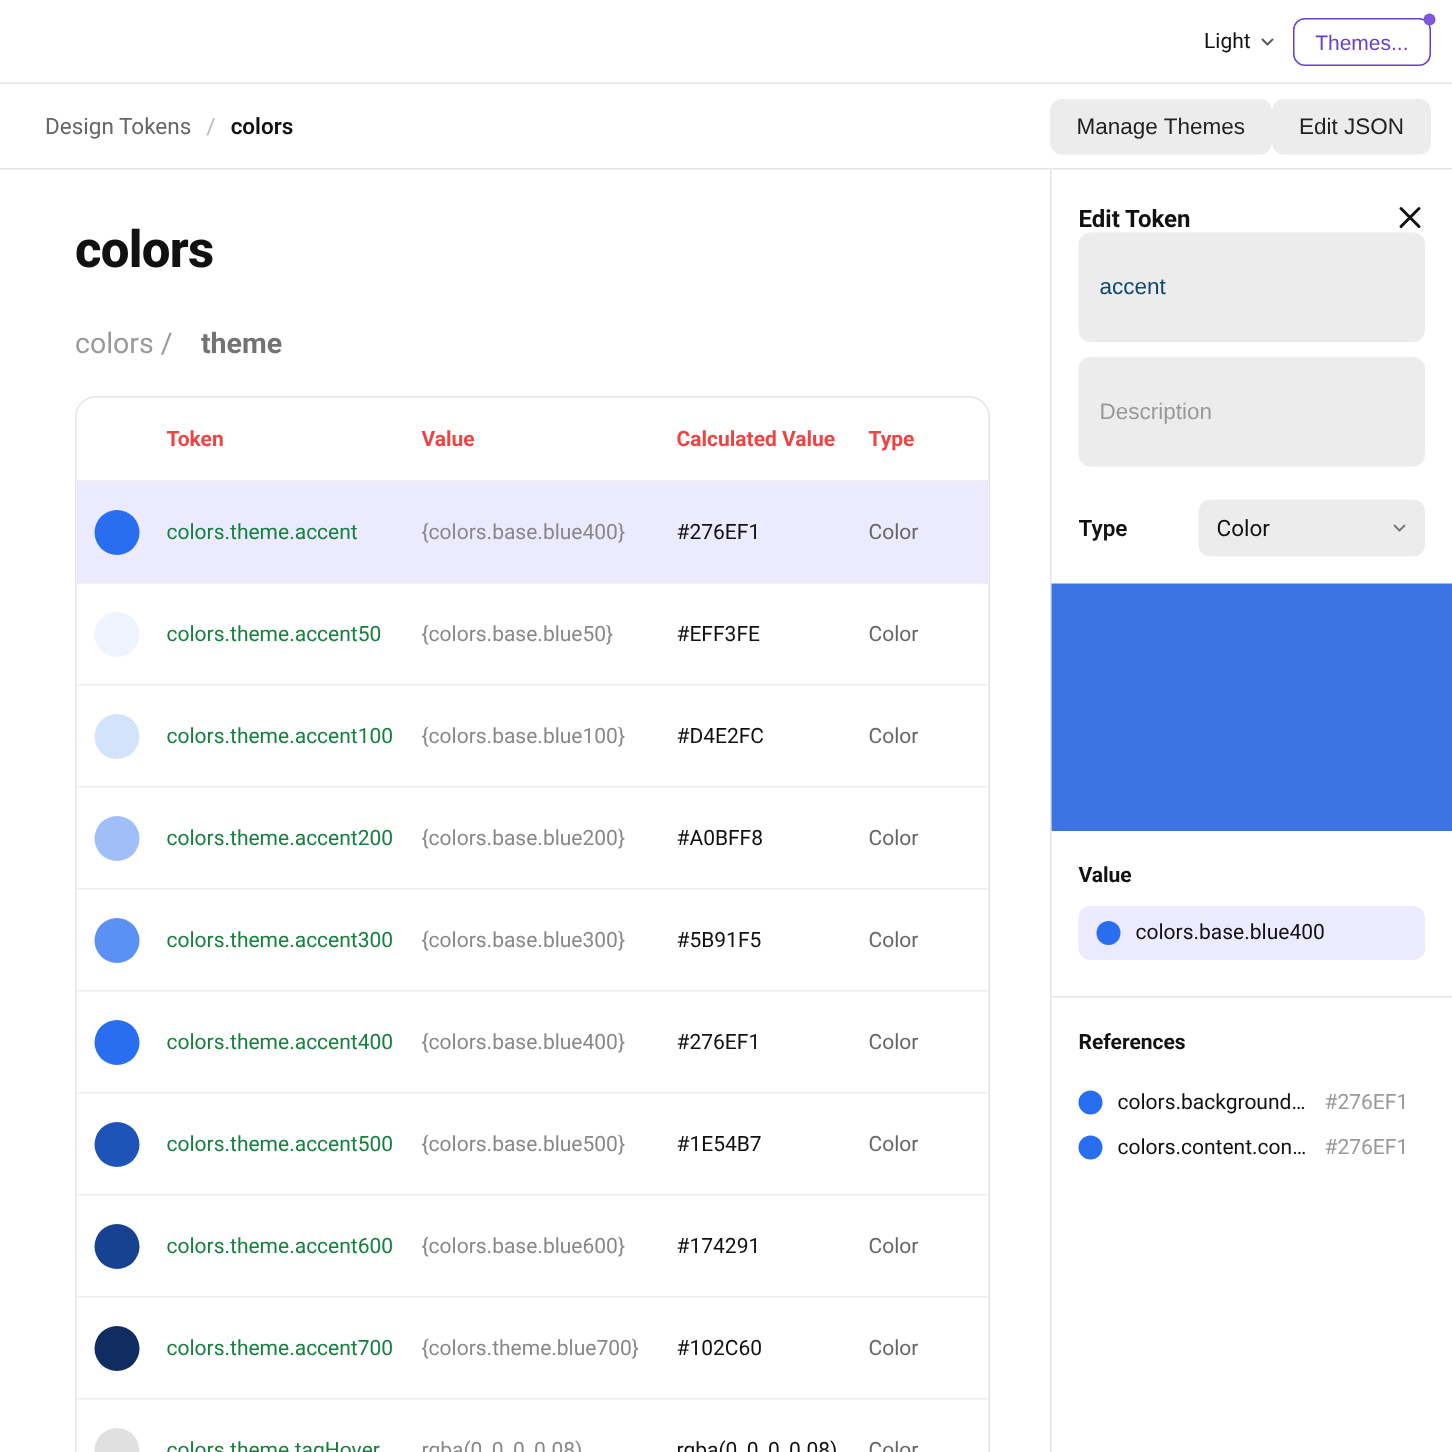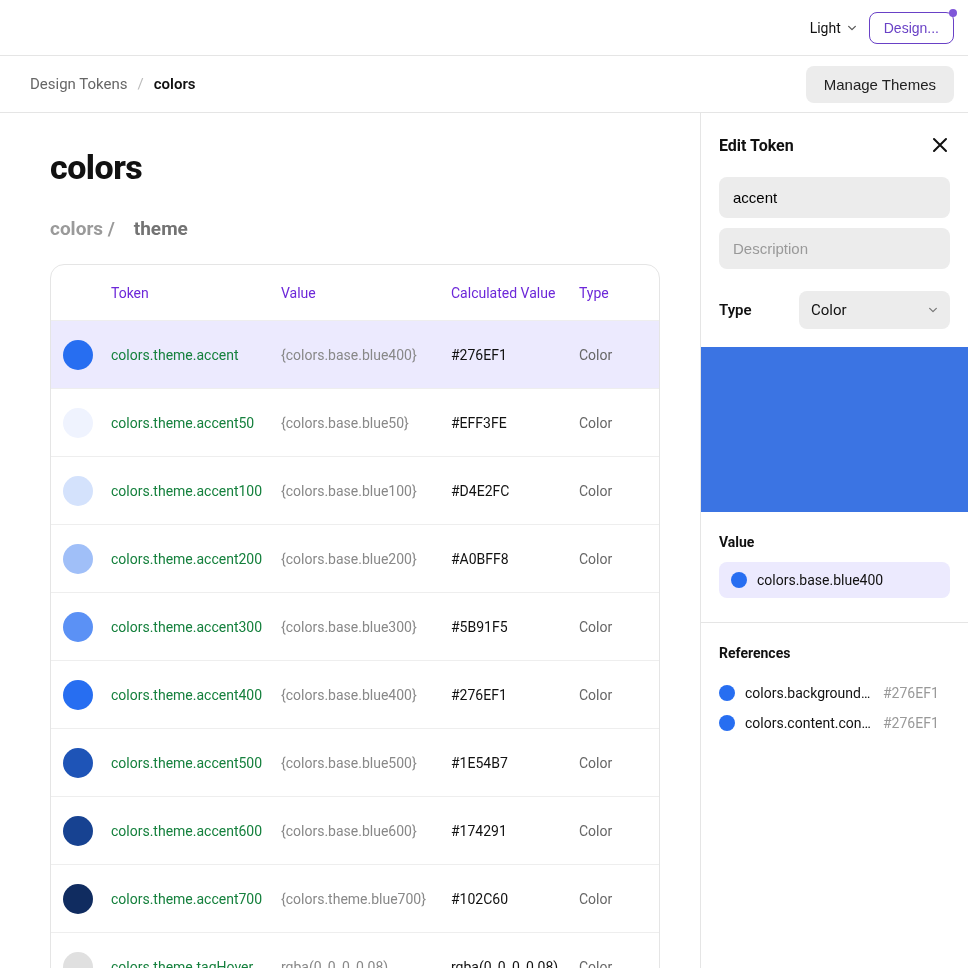--- a/index.html
+++ b/index.html
@@ -22,42 +22,42 @@
 .pill-btn{background:#ececec;border:none;border-radius:8px;padding:10px 18px;font-size:15px;color:#222;cursor:pointer;}
 
 
 .main{display:flex;height:calc(968px - 56px - 57px)}
 .left{flex:1;padding:34px 0 0 50px;overflow:hidden}
 .right{width:268px;border-left:1px solid #e5e5e5;padding:22px 18px 0;display:flex;flex-direction:column;gap:0}
 
 
 .h1{font-size:34px;font-weight:800;letter-spacing:-.5px;margin-bottom:30px}
 .path{font-size:19px;font-weight:700;margin-bottom:24px}
-.path .muted{color:#9a9a9a;font-weight:700}
+.path .muted{color:#9a9a9a;font-weight:400}
 .path .current{color:#737373}
 
 
 .token-table{border:1px solid #e5e5e5;border-radius:14px;overflow:hidden;width:610px}
 .thead,.trow{display:grid;grid-template-columns:48px 170px 170px 128px 80px;align-items:center;padding:0 0 0 12px}
-.thead{height:56px;font-weight:400;font-size:14px;color:#6d28d9;border-bottom:1px solid #eee}
+.thead{height:56px;font-weight:700;font-size:14px;color:#ef4444;border-bottom:1px solid #eee}
 .thead .swatch-col{}
 .trow{height:68px;border-bottom:1px solid #eee;font-size:14px}
 .trow:last-child{border-bottom:none}
 .trow.selected{background:#ECEAFE}
 .swatch{width:30px;height:30px;border-radius:50%}
 .tname{color:#15803d;white-space:nowrap;overflow:hidden;text-overflow:ellipsis}
 .tval{color:#888;white-space:nowrap;overflow:hidden;text-overflow:ellipsis}
 .tcalc{color:#111}
 .ttype{color:#666}
 
 
-.panel-head{display:flex;align-items:center;justify-content:space-between;margin-bottom:22px}
+.panel-head{display:flex;align-items:center;justify-content:space-between;}
 .panel-title{font-size:16px;font-weight:700}
 .close-x{width:20px;height:20px;cursor:pointer}
-.field{background:#ececec;border:none;border-radius:8px;padding:12px 14px;font-size:15px;color:#000000;width:100%;margin-bottom:10px}
+.field{background:#ececec;border:none;border-radius:8px;padding:28px 14px;font-size:15px;color:#0c4a6e;width:100%;margin-bottom:10px}
 .field::placeholder{color:#999}
 .type-row{display:flex;align-items:center;margin:12px 0 0}
 .type-label{font-size:15px;font-weight:600;width:80px}
 .type-select{flex:1;background:#ececec;border:none;border-radius:8px;padding:10px 12px;font-size:15px;display:flex;align-items:center;justify-content:space-between;cursor:pointer}
 .color-preview{height:165px;margin:18px -18px 0;background:#3B74E3}
 .section-label{font-size:14px;font-weight:700;margin:22px 0 12px}
 .chip{display:flex;align-items:center;gap:10px;background:#ECEAFE;border-radius:8px;padding:10px 12px}
 .chip .dot{width:16px;height:16px;border-radius:50%}
 .chip .txt{font-size:14px;color:#111}
 .divider{height:1px;background:#e5e5e5;margin:24px -18px 0}
@@ -72,33 +72,34 @@
 <body>
 
 <div class="topbar">
   <div class="theme-select">
     <span>Light</span>
     <svg class="chevron-down" viewBox="0 0 12 12">
         <path d="M2 4l4 4 4-4" fill="none" stroke="#555" stroke-width="1.5" stroke-linecap="round" stroke-linejoin="round"></path>
       </svg>
   </div>
   <button class="publish-btn">
-    <span>Design...</span>
+    <span>Themes...</span>
     <span class="publish-dot"></span>
   </button>
 </div>
 
 <div class="subbar">
   <div class="crumbs">
     <span class="crumb-link">Design Tokens</span>
     <span class="crumb-sep">/</span>
     <span class="crumb-current">colors</span>
   </div>
   <div class="spacer"></div>
   <button class="pill-btn">Manage Themes</button>
+  <button class="pill-btn">Edit JSON</button>
 </div>
 
 <div class="main">
 
   <div class="left">
     <div class="h1">colors</div>
     <div class="path">
       <span class="muted">colors /</span>
       <span>&nbsp;&nbsp;</span>
       <span class="current">theme</span>

